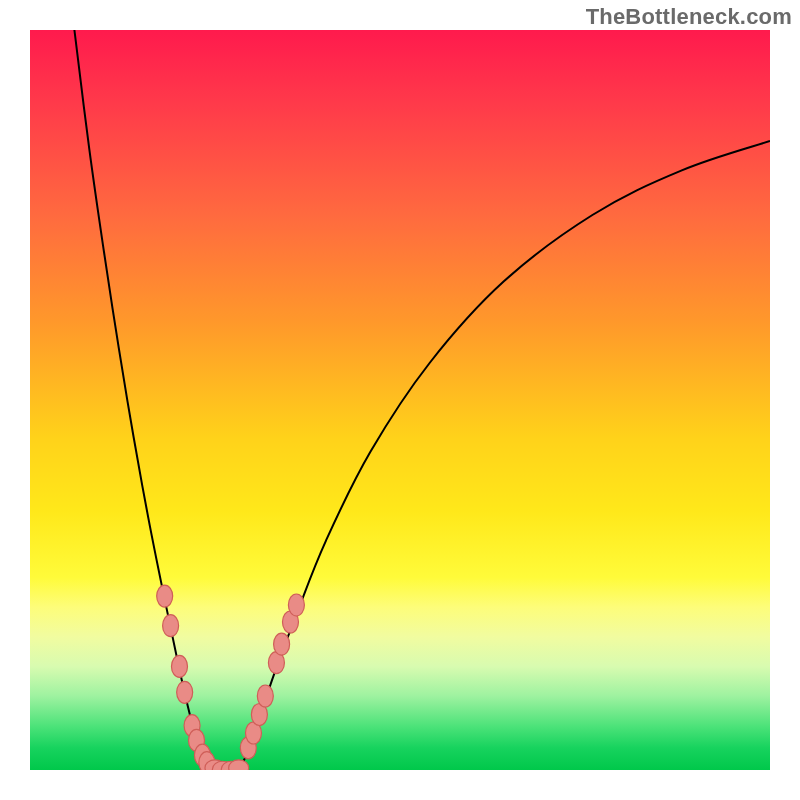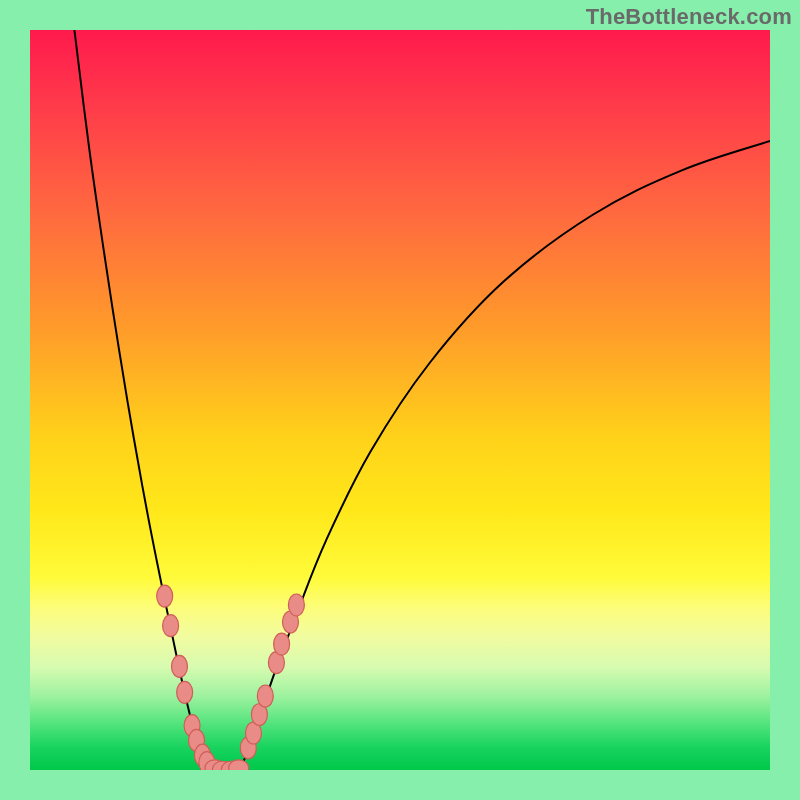--- a/index.html
+++ b/index.html
@@ -1,21 +1,21 @@
 <!DOCTYPE html>
 <html><head>
 <meta charset="utf-8">
 <style>
   * { margin: 0; padding: 0; box-sizing: border-box; }
   html, body { width: 800px; height: 800px; overflow: hidden; background: #000; }
   .stage {
     position: relative;
     width: 800px;
     height: 800px;
-    background: #86efac;
+    background: #ffffff;
   }
   .plot-area {
     position: absolute;
     left: 30px;
     top: 30px;
     width: 740px;
     height: 740px;
     background: linear-gradient(
       to bottom,
       #ff1a4d 0%,

